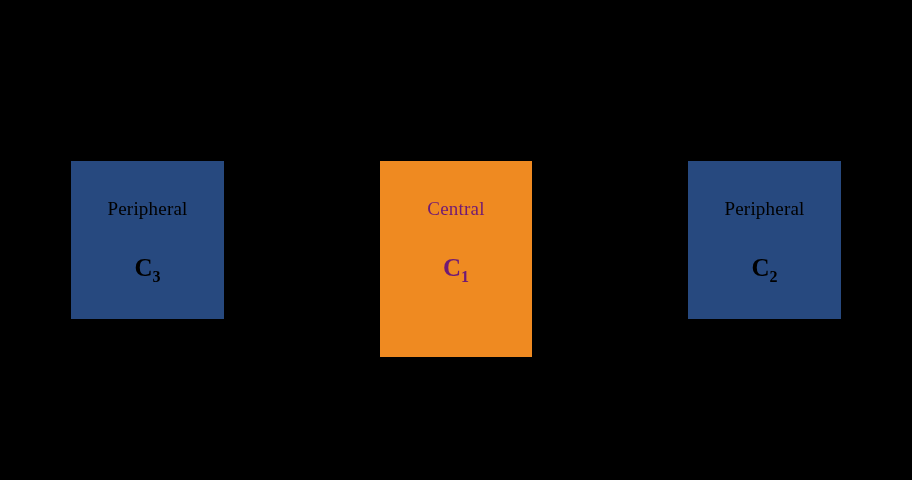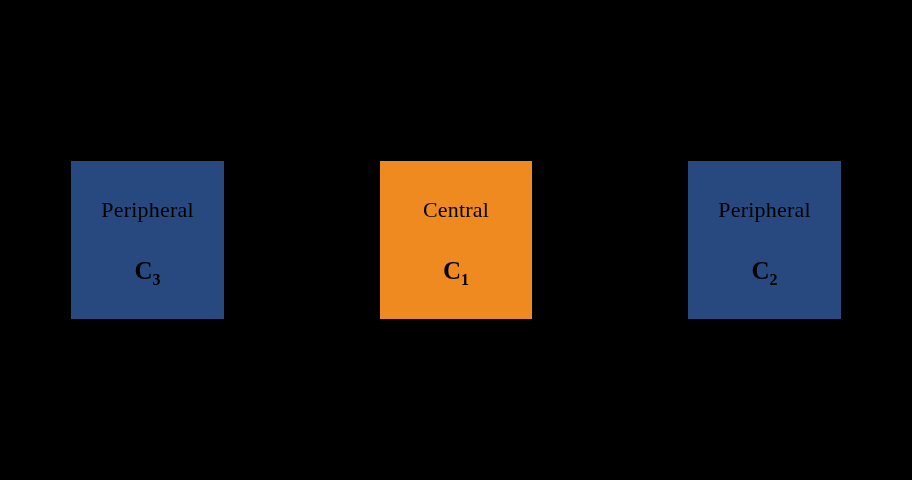--- a/index.html
+++ b/index.html
@@ -22,21 +22,21 @@
     position: absolute;
     box-sizing: border-box;
     display: flex;
     flex-direction: column;
     align-items: center;
     color: #000000;
     -webkit-font-smoothing: antialiased;
   }
   .comp-label {
     font-family: "Liberation Serif", "DejaVu Serif", serif;
-    font-size: 22px;
+    font-size: 19px;
     line-height: 1;
     font-weight: 400;
     letter-spacing: 0.2px;
     white-space: nowrap;
   }
   .comp-symbol {
     font-family: "Liberation Serif", "DejaVu Serif", serif;
     font-size: 25px;
     line-height: 1;
     font-weight: 700;
@@ -58,21 +58,21 @@
 </head>
 <body style="background: rgb(0, 0, 0);">
 
 <div id="canvas" style="width: 912px; height: 480px; background: rgb(0, 0, 0);">
 
   <div class="compartment" id="comp-left" style="left: 71px; top: 161px; width: 153px; height: 158px; background: rgb(39, 73, 127); color: rgb(0, 0, 0);">
     <span class="comp-label">Peripheral</span>
     <span class="comp-symbol"><span>C</span><span class="sub">3</span></span>
   </div>
 
-  <div class="compartment" id="comp-center" style="left: 380px; top: 161px; width: 152px; height: 158px; background: rgb(239, 138, 33); color: #000000;">
+  <div class="compartment" id="comp-center" style="left: 380px; top: 161px; width: 152px; height: 196px; background: rgb(239, 138, 33); color: #701a75;">
     <span class="comp-label">Central</span>
     <span class="comp-symbol"><span>C</span><span class="sub">1</span></span>
   </div>
 
   <div class="compartment" id="comp-right" style="left: 688px; top: 161px; width: 153px; height: 158px; background: rgb(39, 73, 127); color: rgb(0, 0, 0);">
     <span class="comp-label">Peripheral</span>
     <span class="comp-symbol"><span>C</span><span class="sub">2</span></span>
   </div>
 
 </div>

